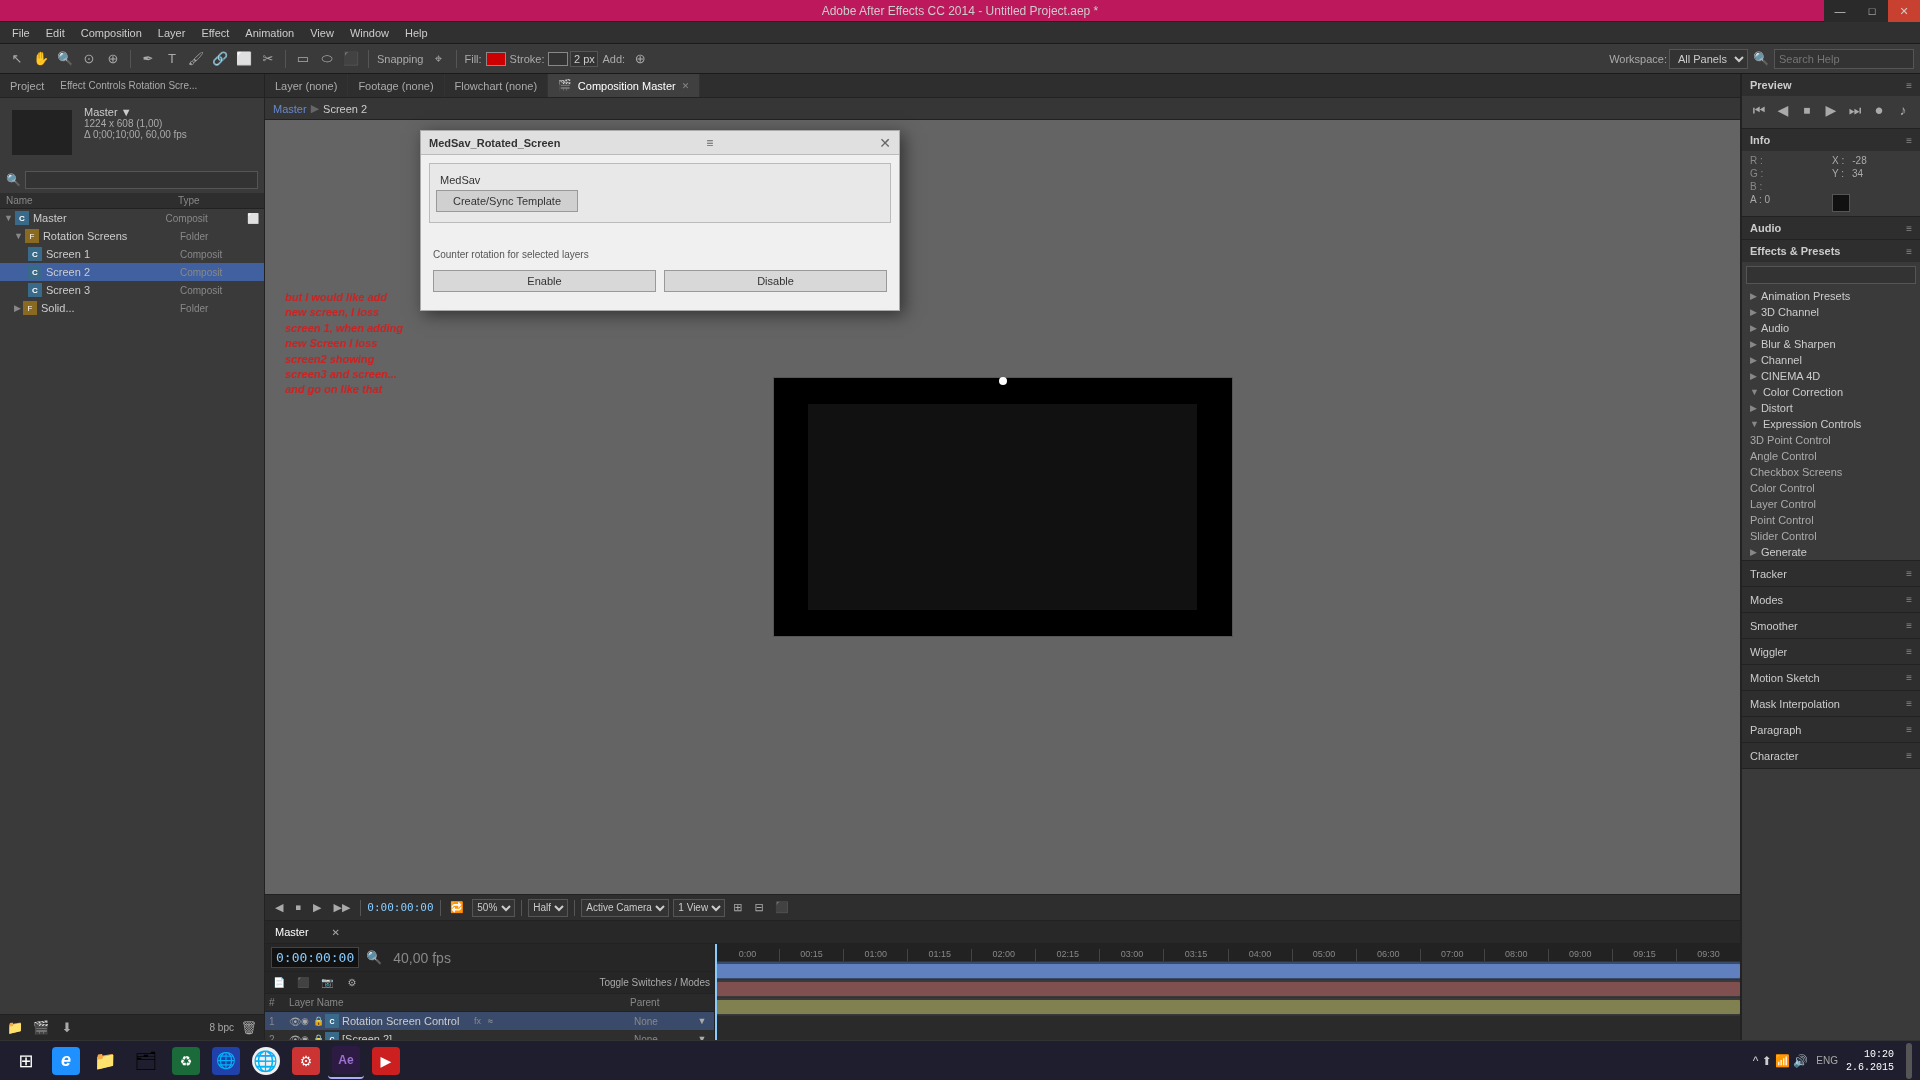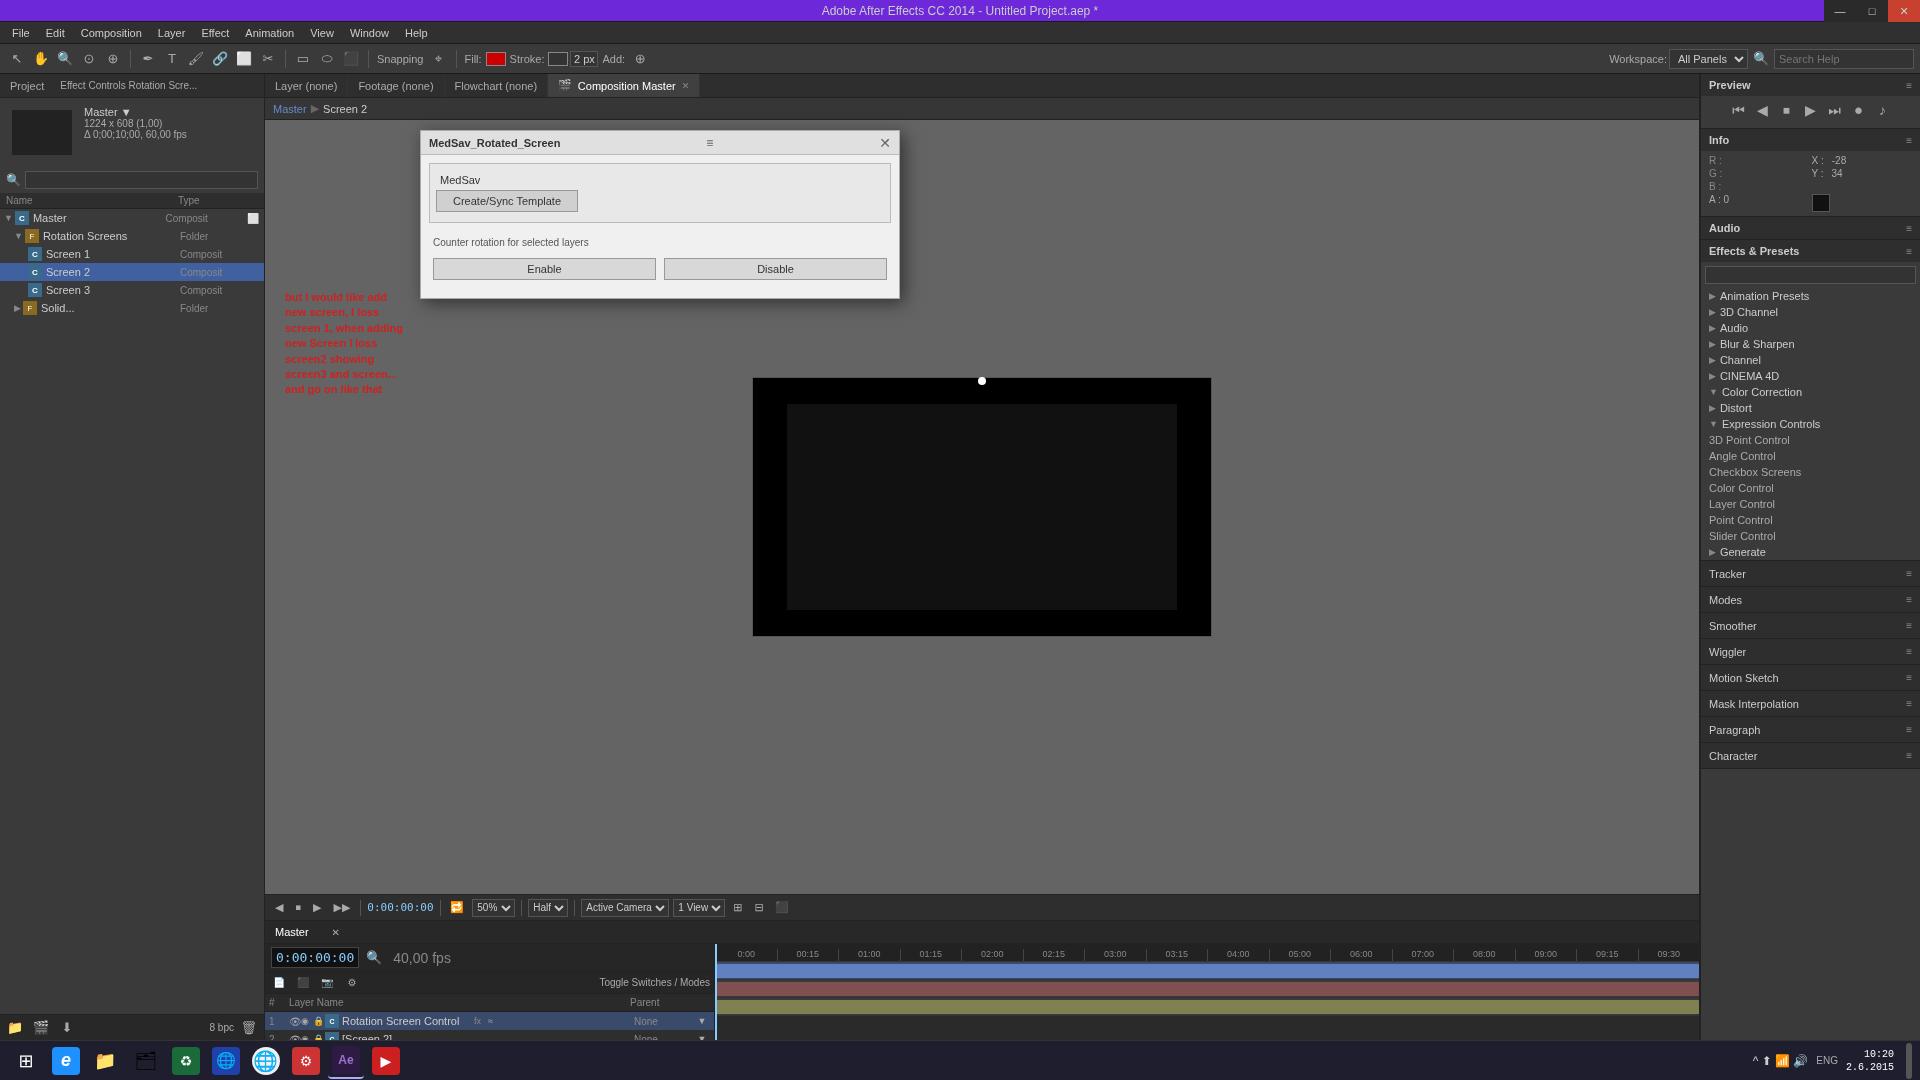--- a/index.html
+++ b/index.html
@@ -9,21 +9,21 @@
       background: #404040;
       color: #cccccc;
       width: 1920px;
       height: 1080px;
       overflow: hidden;
       position: relative;
     }
 
     
     #title-bar {
-      background: #6d28d9;
+      background: #be185d;
       height: 22px;
       display: flex;
       align-items: center;
       justify-content: center;
       color: #cccccc;
       font-size: 12px;
       position: relative;
       border-bottom: 1px solid #1a1a1a;
     }
     #title-bar .window-controls {
@@ -412,21 +412,21 @@
     }
     .tl-bar-fill {
       position: absolute;
       height: 14px;
       top: 2px;
       border-radius: 1px;
     }
 
     
     #right-panel {
-      width: 220px;
+      width: 179px;
       background: #3a3a3a;
       border-left: 1px solid #222;
       display: flex;
       flex-direction: column;
       overflow-y: auto;
     }
 
     .right-section {
       border-bottom: 1px solid #222;
     }
@@ -560,21 +560,21 @@
       font-size: 14px;
     }
     .modal-body {
       padding: 8px;
       background: #f0f0f0;
     }
     .modal-section {
       background: #d8d8d8;
       border: 1px solid #bbb;
       padding: 6px;
-      margin-bottom: 4px;
+      margin-bottom: 16px;
     }
     .modal-btn {
       background: #d0d0d0;
       border: 1px solid #999;
       padding: 4px 16px;
       font-size: 11px;
       color: #333;
       cursor: pointer;
       display: block;
       text-align: center;
@@ -879,21 +879,21 @@
 
     <div id="viewer-area" style="position:relative;">
       <div id="comp-canvas">
         <div style="width:100%;height:100%;background:#000;display:flex;align-items:center;justify-content:center;">
           <div style="width:85%;height:80%;background:#111;"></div>
         </div>
       </div>
 
       <div style="position:absolute;top:50%;left:50%;width:8px;height:8px;background:#fff;border-radius:50%;margin-top:-130px;margin-left:-4px;"></div>
 
-      <div class="annotation-text" style="left:20px; top: 170px; font-size:11px;">but I would like add<br>new screen, I loss<br>screen 1, when adding<br>new Screen I loss<br>screen2 showing<br>screen3 and screen...<br>and go on like that</div>
+      <div class="annotation-text" style="left:20px; top: 170px; font-size:11px;font-style:italic;">but I would like add<br>new screen, I loss<br>screen 1, when adding<br>new Screen I loss<br>screen2 showing<br>screen3 and screen...<br>and go on like that</div>
     </div>
 
     <div class="viewer-toolbar">
       <button class="vt-btn">◀</button>
       <button class="vt-btn">⏹</button>
       <button class="vt-btn">▶</button>
       <button class="vt-btn">▶▶</button>
       <div class="vt-sep"></div>
       <span style="font-family:monospace;font-size:11px;color:#88ccff;">0:00:00:00</span>
       <div class="vt-sep"></div>

